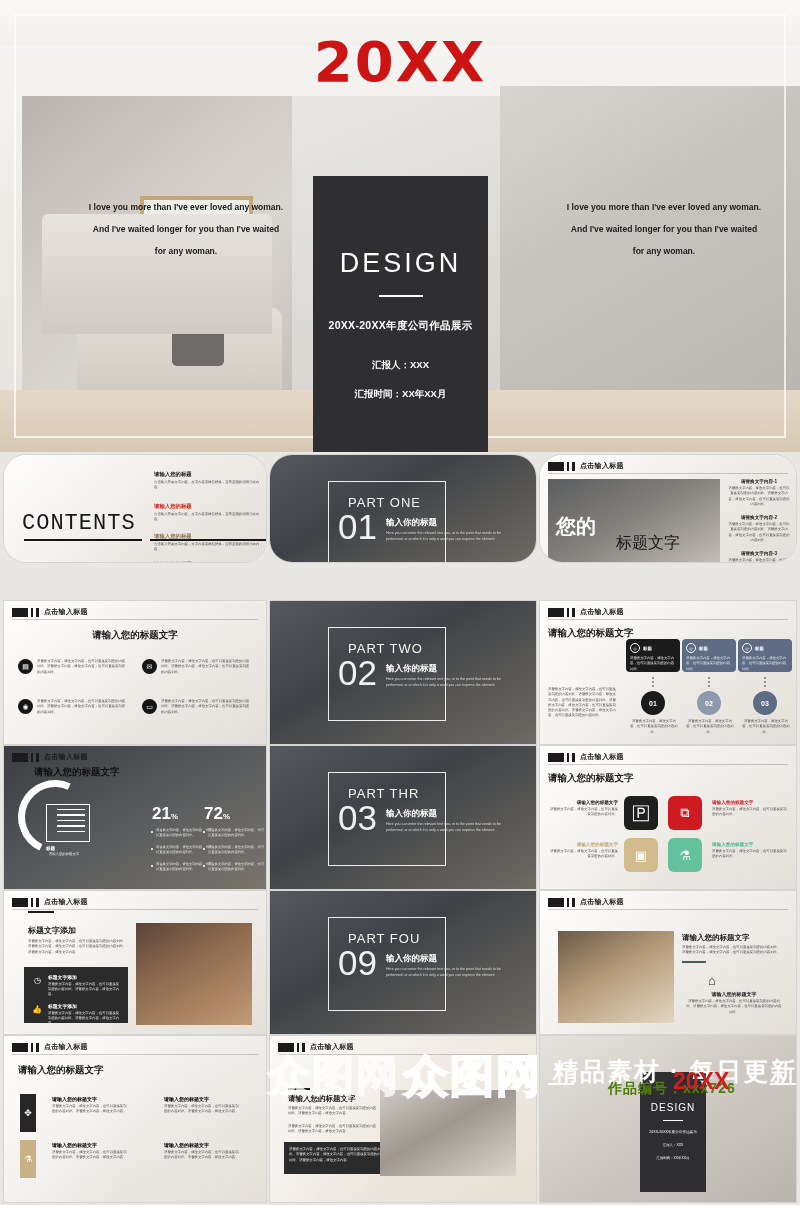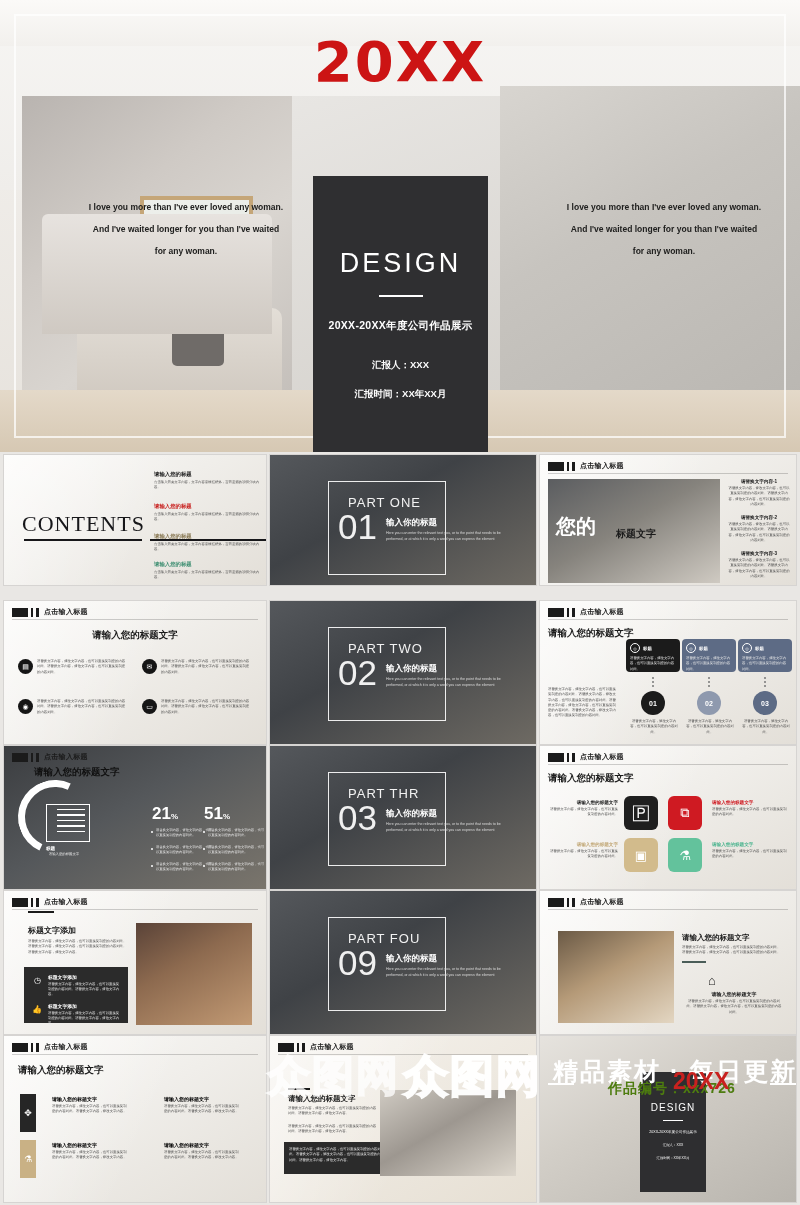--- a/index.html
+++ b/index.html
@@ -54,21 +54,21 @@
   .cv-card .sub{font-size:10.5px;font-weight:bold;letter-spacing:.3px;}
   .cv-card .meta{font-size:9.5px;margin-top:26px;font-weight:bold;}
   .cv-card .meta2{font-size:9.5px;margin-top:16px;font-weight:bold;}
 
   
   .grid{position:absolute;left:0;top:455px;width:800px;height:750px;}
   .slide{position:absolute;background:#fff;overflow:hidden;box-shadow:0 0 0 1px rgba(0,0,0,.08);}
   .col1{left:4px;width:262px;}
   .col2{left:270px;width:266px;}
   .col3{left:540px;width:256px;}
-  .r1{top:0;height:130px;}
+  .r1{top:0;height:107px;border-radius:22px;}
   .r2{top:146px;height:143px;}
   .r3{top:291px;height:143px;}
   .r4{top:436px;height:143px;}
   .r5{top:581px;height:166px;}
 
   
   .bg{position:absolute;inset:0;}
   .bgA{background:linear-gradient(150deg,#fbfaf8 0%,#f0eeea 45%,#e3dfd8 100%);}
   .bgDark{background:linear-gradient(150deg,#55585c 0%,#3f4246 40%,#6e6a63 100%);}
   .bgWarm{background:linear-gradient(150deg,#f6f3ee,#e6dfd3);}
@@ -81,40 +81,40 @@
   .hdr .htxt{font-size:7px;font-weight:bold;color:#1b1b1b;margin-left:2px;letter-spacing:.3px;}
   .hline{position:absolute;left:8px;top:18px;right:8px;height:1px;background:rgba(0,0,0,.18);z-index:5;}
 
   .sTitle{position:absolute;font-size:9.5px;font-weight:bold;color:#1b1b1b;z-index:6;}
   .tiny{font-size:3.4px;color:#4a4a4a;line-height:1.55;}
   .tinyW{font-size:3.4px;color:#e9e9e9;line-height:1.55;}
   .mini{font-size:4.6px;font-weight:bold;color:#1b1b1b;}
 
   
   .contents-word{position:absolute;left:18px;top:56px;font-size:22px;letter-spacing:1px;color:#17171a;
-    font-family:Liberation Serif, serif;}
+    font-family:Liberation Mono, monospace;}
   .contents-rule{position:absolute;left:20px;top:84px;width:118px;height:2px;background:#17171a;}
   .contents-rule.b{left:146px;width:118px;top:84px;background:#17171a;}
   .ci{position:absolute;left:150px;width:106px;}
   .ci .t{font-size:5.4px;font-weight:bold;margin-bottom:2px;}
 
   
   .partbox{position:absolute;left:58px;top:26px;width:116px;height:92px;border:1.6px solid rgba(255,255,255,.9);z-index:4;}
   .partlabel{position:absolute;left:78px;top:40px;font-size:13px;color:#f2f2f2;letter-spacing:1px;z-index:5;
     font-family:"Liberation Sans",sans-serif;}
   .partnum{position:absolute;left:68px;top:52px;font-size:35px;color:rgba(255,255,255,.92);z-index:5;
     font-family:"Liberation Sans",sans-serif;font-weight:300;}
   .parttitle{position:absolute;left:116px;top:62px;font-size:8.5px;color:#fff;font-weight:bold;z-index:5;}
   .partbody{position:absolute;left:116px;top:76px;width:118px;font-size:3.6px;color:#dcdcdc;line-height:1.6;z-index:5;}
 
   
   .yt-photo{position:absolute;left:8px;top:24px;width:172px;height:104px;
     background:linear-gradient(150deg,#5b5d60,#86837d 45%,#cfcac2);}
   .yt-big{position:absolute;left:16px;top:58px;font-size:20px;font-weight:bold;color:#fff;z-index:4;}
-  .yt-small{position:absolute;left:76px;top:72px;font-size:10px;font-weight:bold;color:#1b1b1b;z-index:4;}
+  .yt-small{position:absolute;left:76px;top:78px;font-size:16px;font-weight:normal;color:#1b1b1b;z-index:4;}
   .yt-item{position:absolute;right:6px;width:62px;text-align:center;}
   .yt-item .t{font-size:4.6px;font-weight:bold;color:#1b1b1b;margin-bottom:2px;}
 
   
   .q{position:absolute;display:flex;gap:4px;align-items:flex-start;width:108px;}
   .qc{width:15px;height:15px;border-radius:50%;background:#151515;flex:0 0 auto;
     display:flex;align-items:center;justify-content:center;color:#fff;font-size:7px;}
 
   
   .card{position:absolute;width:54px;height:33px;border-radius:4px;padding:4px;box-sizing:border-box;color:#fff;}
@@ -398,21 +398,21 @@
           <span></span>
         </div>
       <div class="mini" style="position:absolute;left:42px;top:100px;color:#fff;font-size:4.6px">标题</div>
       <div class="tinyW" style="position:absolute;left:30px;top:106px;width:60px;text-align:center">请输入您的标题文字</div>
 
       <div class="pct" style="left:148px;top:58px"><span>21</span><i>%</i></div>
       <div class="bullet" style="left:152px;top:82px">请替换文字内容，修改文字内容，也可以直接复制您的内容到此。</div>
       <div class="bullet" style="left:152px;top:99px">请替换文字内容，修改文字内容，也可以直接复制您的内容到此。</div>
       <div class="bullet" style="left:152px;top:116px">请替换文字内容，修改文字内容，也可以直接复制您的内容到此。</div>
 
-      <div class="pct" style="left:200px;top:58px"><span>51</span><i>%</i></div>
+      <div class="pct" style="left:200px;top:58px"><span>72</span><i>%</i></div>
       <div class="bullet" style="left:204px;top:82px">请替换文字内容，修改文字内容，也可以直接复制您的内容到此。</div>
       <div class="bullet" style="left:204px;top:99px">请替换文字内容，修改文字内容，也可以直接复制您的内容到此。</div>
       <div class="bullet" style="left:204px;top:116px">请替换文字内容，修改文字内容，也可以直接复制您的内容到此。</div>
     </div>
 
     <div class="slide col2 r3">
       <div class="bg bgDark"></div>
       <div class="partbox"></div>
       <div class="partlabel">PART THR</div>
       <div class="partnum">03</div>

